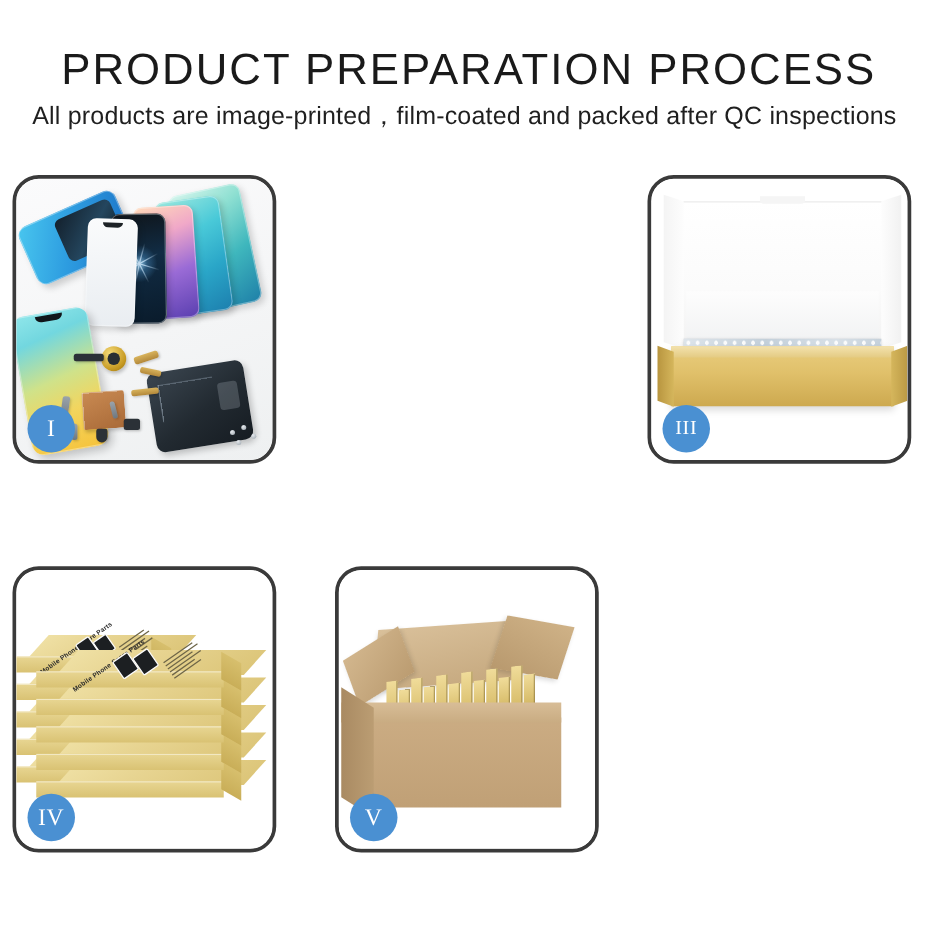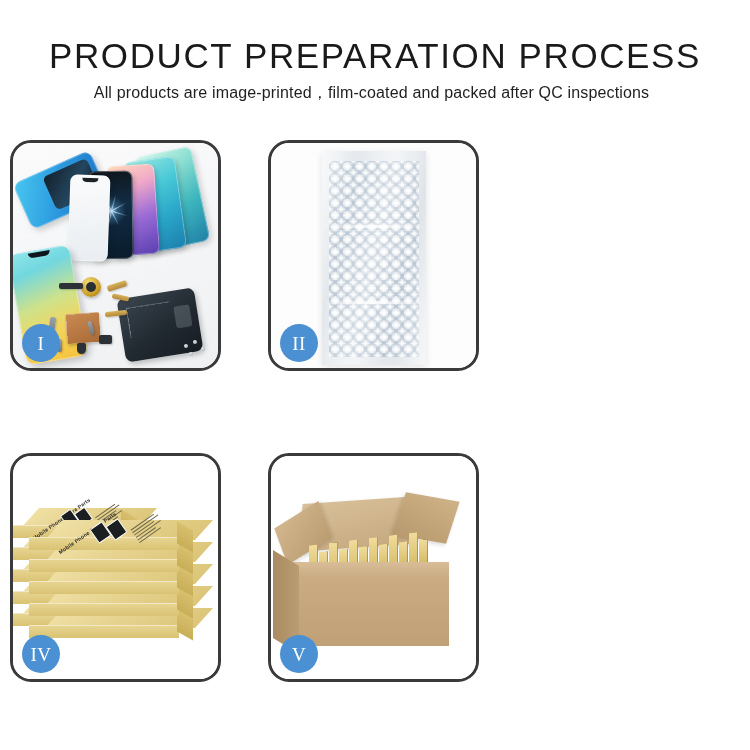--- a/index.html
+++ b/index.html
@@ -16,21 +16,21 @@
     margin:0;padding:0;
     font-family:"Liberation Sans", sans-serif;
     font-size:35px;font-weight:500;color:#1a1a1a;
     letter-spacing:1.6px;white-space:nowrap;
     position:absolute;top:34px;left:0;width:750px;
     line-height:44px;
   }
   .subtitle{
     margin:0;padding:0;
     font-family:"Liberation Sans", sans-serif;
-    font-size:16px;font-weight:400;color:#1f1f1f;
+    font-size:20px;font-weight:400;color:#1f1f1f;
     letter-spacing:0.15px;white-space:nowrap;
     position:absolute;top:83px;left:0;width:743px;
     line-height:20px;
   }
 
   
   .grid{position:absolute;left:0;top:0;width:750px;height:750px;}
   .panel{
     position:absolute;
     border:3px solid #3a3a3a;
@@ -318,33 +318,39 @@
           <i style="left:2px;top:4px"></i>
             <i style="left:11px;top:0"></i>
           <i style="left:19px;top:7px"></i>
             <i style="left:7px;top:12px"></i>
         </div>
 
         <div class="badge">I</div>
       </div>
     </div>
 
-    <div class="panel c2 r1">
+
+    <div class="panel c3 r1">
       <div class="inner">
-        <div class="p2bg"></div>
-        <div class="wrap">
-          <div class="bubbles"></div>
-          <div class="seam" style="top:74px"></div>
-          <div class="seam" style="top:150px"></div>
-          <div class="gloss"></div>
-        </div>
-        <div class="badge">II</div>
+        <div class="p3bg"></div>
+        <div class="ob-lid">
+            <div class="tab"></div>
+          </div>
+        <div class="ob-foam"></div>
+        <div class="ob-bub">
+            <div class="gl"></div>
+          </div>
+        <div class="ob-tray">
+          <div class="lip"></div>
+            <div class="lsid"></div>
+            <div class="rsid"></div>
+        </div>
+        <div class="badge wide">III</div>
       </div>
     </div>
-
 
     <div class="panel c1 r2">
       <div class="inner">
         <div class="p4bg"></div>
         <div class="stack">
 
           <div class="bx" style="left:2px;top:118px;">
             <div class="top"></div>
               <div class="front"></div>
               <div class="side"></div>

